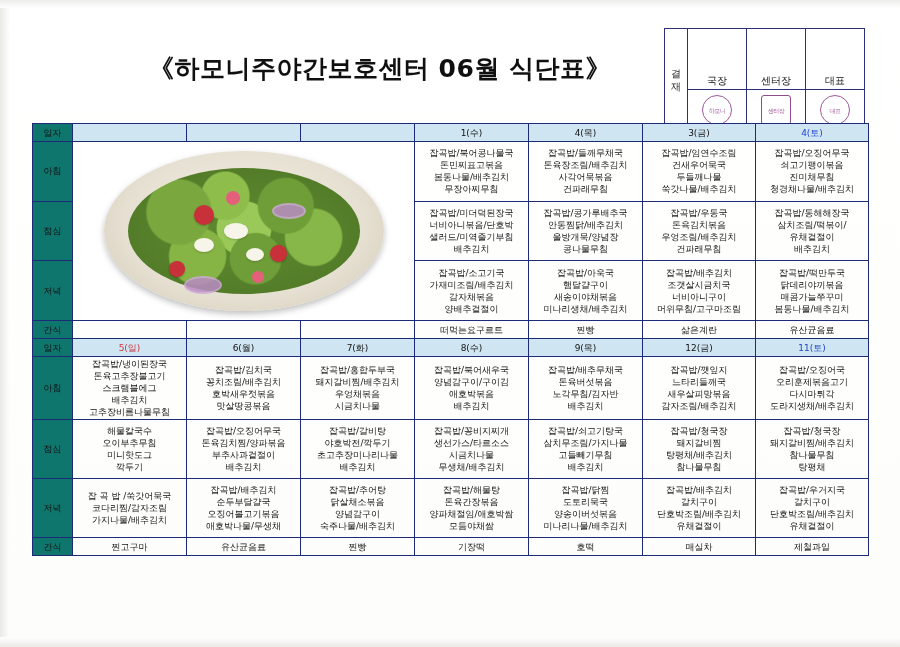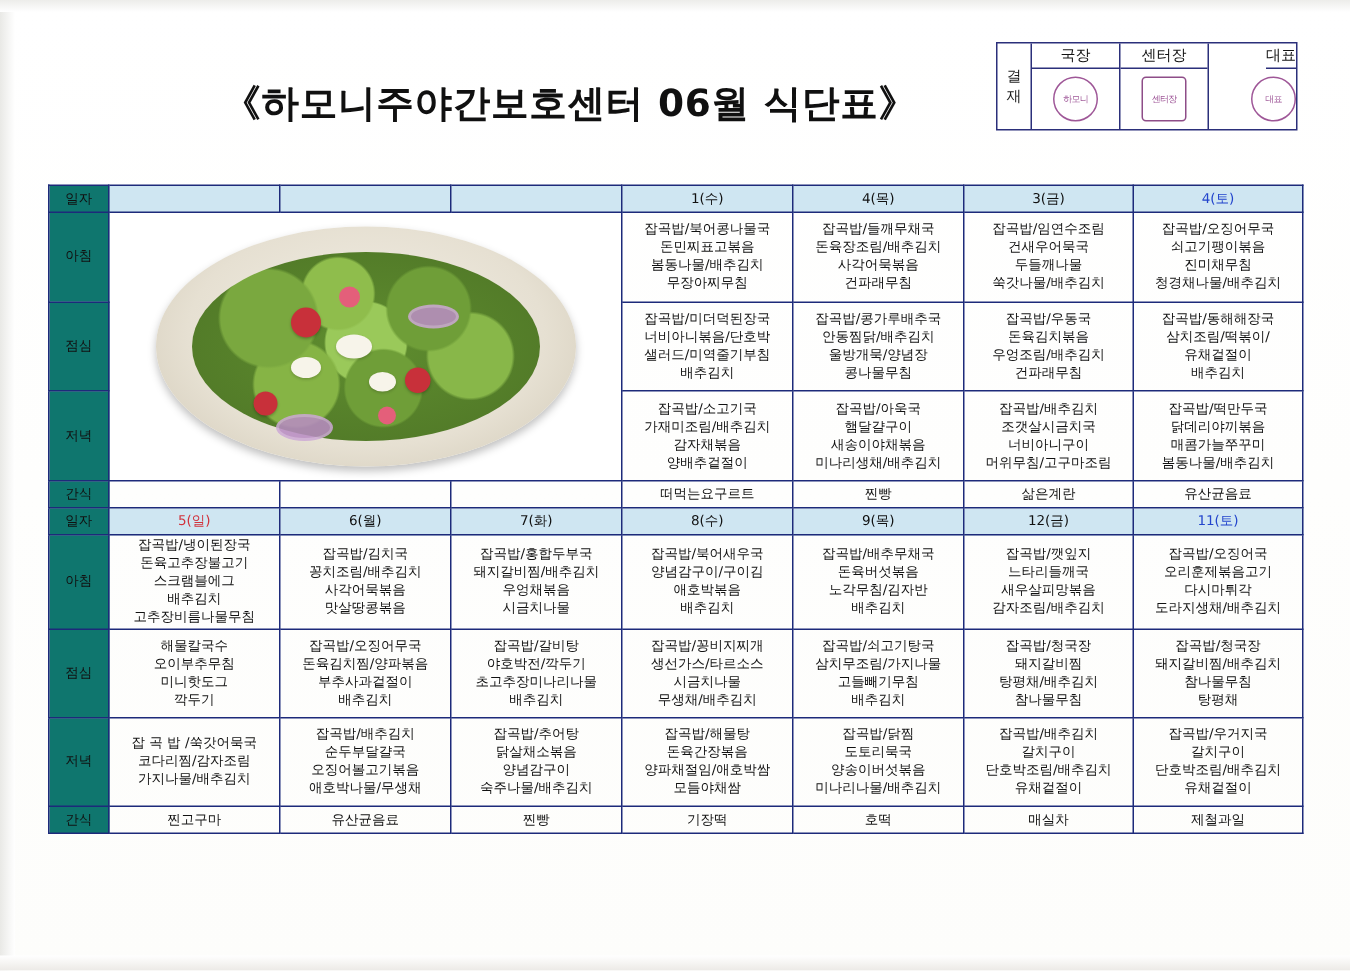--- a/index.html
+++ b/index.html
@@ -32,24 +32,24 @@
     display:flex;flex-direction:column;align-items:center;justify-content:center;
     font-size:10px;line-height:13px;color:#1a1a1a;
     padding:2px 0;
   }
   .approval .cols{display:flex;}
   .approval .col{
     width:58px;
     border-right:1px solid #2b2f7a;
     display:flex;flex-direction:column;
   }
-  .approval .col:last-child{border-right:none;align-items:flex-end;}
+  .approval .col:last-child{border-right:none;}
   .approval .col .head{
     height:16px;border-bottom:1px solid #2b2f7a;
-    font-size:10px;display:flex;align-items:center;justify-content:center;color:#111;
+    font-size:10px;display:flex;align-items:center;justify-content:center;color:#111;margin-top:44px;
   }
   .approval .col .body{
     height:40px;display:flex;align-items:center;justify-content:center;
   }
   .seal{
     width:28px;height:28px;border-radius:50%;
     border:1.4px solid #8e3a86;
     color:#8e3a86;
     font-size:6px;line-height:7px;
     display:flex;align-items:center;justify-content:center;text-align:center;
@@ -299,21 +299,21 @@
 
       <tr>
         <td class="rowhead">아침</td>
         <td class="meal-cell" style="white-space:pre-line">잡곡밥/냉이된장국
 돈육고추장불고기
 스크램블에그
 배추김치
 고추장비름나물무침</td>
         <td class="meal-cell" style="white-space:pre-line">잡곡밥/김치국
 꽁치조림/배추김치
-사각어묵볶음
+호박새우젓볶음
 맛살땅콩볶음</td>
         <td class="meal-cell" style="white-space:pre-line">잡곡밥/홍합두부국
 돼지갈비찜/배추김치
 우엉채볶음
 시금치나물</td>
         <td class="meal-cell" style="white-space:pre-line">잡곡밥/북어새우국
 양념감구이/구이김
 애호박볶음
 배추김치</td>
         <td class="meal-cell" style="white-space:pre-line">잡곡밥/배추무채국

